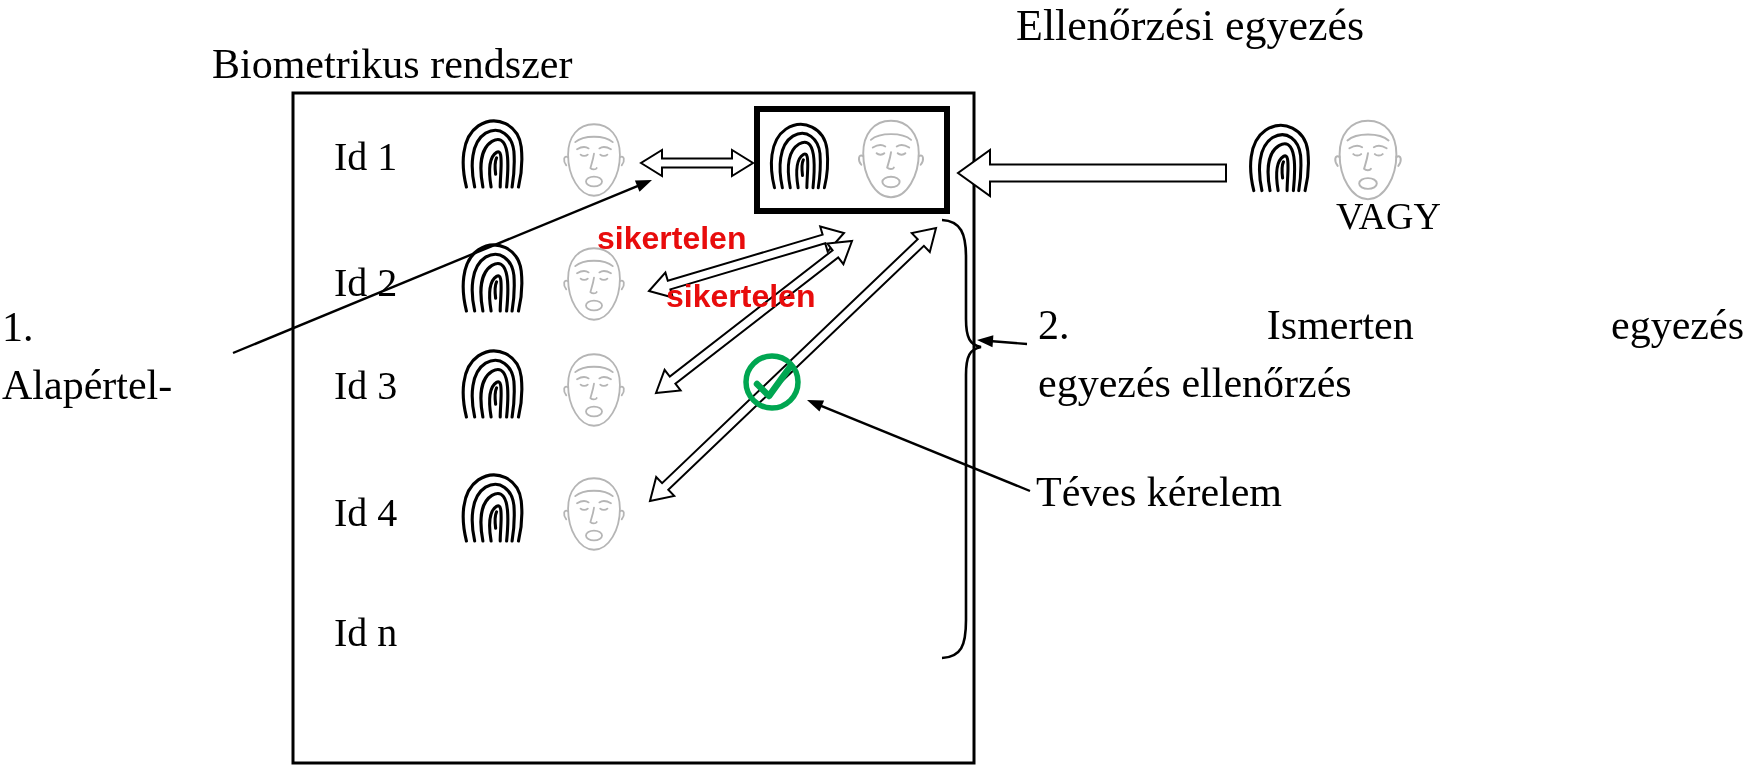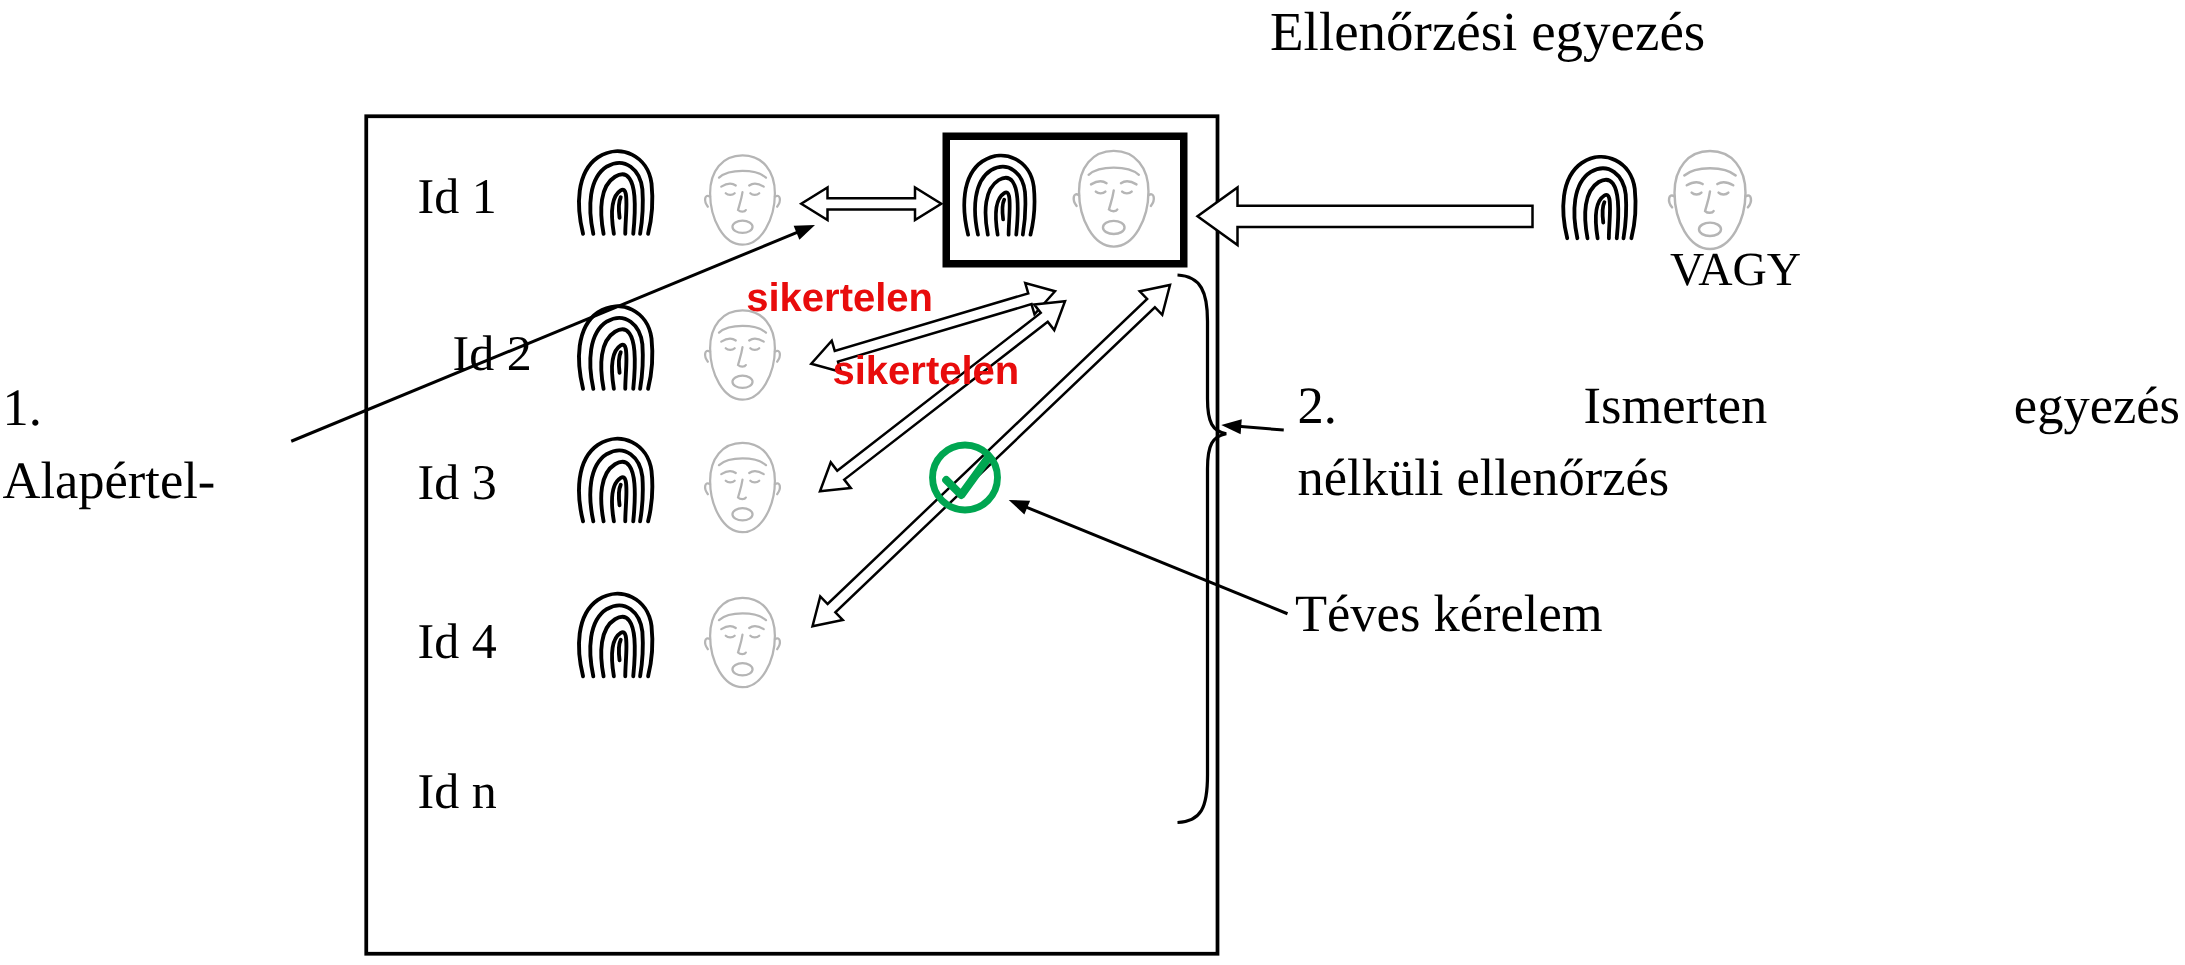--- a/index.html
+++ b/index.html
@@ -3,21 +3,21 @@
 <meta charset="utf-8">
 <style>
   html,body{margin:0;padding:0;background:#fff;}
   #stage{position:relative;width:1748px;height:772px;background:#fff;overflow:hidden;
          font-family:"Liberation Serif", serif;color:#000;}
   #vec{position:absolute;left:0;top:0;}
   .t{position:absolute;white-space:nowrap;}
   .system-title{left:212px;top:40px;font-size:42px;}
   .request-title{left:1016px;top:0px;font-size:44px;}
   .row-label{left:334px;font-size:40px;}
-  .row-0{top:133px;} .row-1{top:259px;margin-left:28px;} .row-2{top:362px;} .row-3{top:489px;} .row-4{top:609px;}
+  .row-0{top:133px;} .row-1{top:259px;} .row-2{top:362px;} .row-3{top:489px;} .row-4{top:609px;}
   .vagy{left:1336px;top:194px;font-size:38px;text-align:right;}
   .fail{font-family:"Liberation Sans", sans-serif;font-weight:bold;font-size:32px;color:var(--fail-color,#e80c0c);}
   .fail-0{left:597px;top:220px;} .fail-1{left:666px;top:278px;}
   .note-default{left:2px;top:298px;font-size:42px;line-height:58px;}
   .note-default div{white-space:nowrap;}
   .note-verif{left:1038px;top:296px;width:706px;font-size:42px;line-height:58px;white-space:normal;}
   .note-verif .l1{text-align:justify;text-align-last:justify;}
   .false-match{left:1036px;top:468px;font-size:42px;}
   
   .box{fill:none;stroke:var(--ink,#000);stroke-width:3px;}
@@ -92,37 +92,38 @@
     <use href="#sym-face" x="1326" y="114" width="84" height="92"></use>
 
     <path class="brace" d="M 942 220 C 961 221 966 234 966 257 L 966 319 C 966 338 970 345 981 347 C 970 349 966 356 966 375 L 966 620 C 966 646 961 657 942 658"></path>
 
     <g>
       <circle class="check-circle" cx="772" cy="382" r="26"></circle>
       <path class="check-mark" d="M 757 384 L 769 396 L 790 367"></path>
     </g>
   </svg>
 
+  <div class="t system-title">Biometrikus rendszer</div>
   <div class="t request-title">Ellenőrzési egyezés</div>
 
   <div class="t row-label row-0">Id 1</div>
   <div class="t row-label row-1">Id 2</div>
   <div class="t row-label row-2">Id 3</div>
   <div class="t row-label row-3">Id 4</div>
   <div class="t row-label row-4">Id n</div>
 
   <div class="t vagy">VAGY</div>
 
   <div class="t fail fail-0">sikertelen</div>
   <div class="t fail fail-1">sikertelen</div>
 
   <div class="t note-default">
     <div>1.</div>
     <div>Alapértel-</div>
   </div>
 
   <div class="t note-verif">
     <div class="l1">2. Ismerten egyezés</div>
-    <div class="l2">nélküli ellenőrzés</div>
+    <div class="l2">egyezés ellenőrzés</div>
   </div>
 
   <div class="t false-match">Téves kérelem</div>
 </div>
 
 </body></html>

